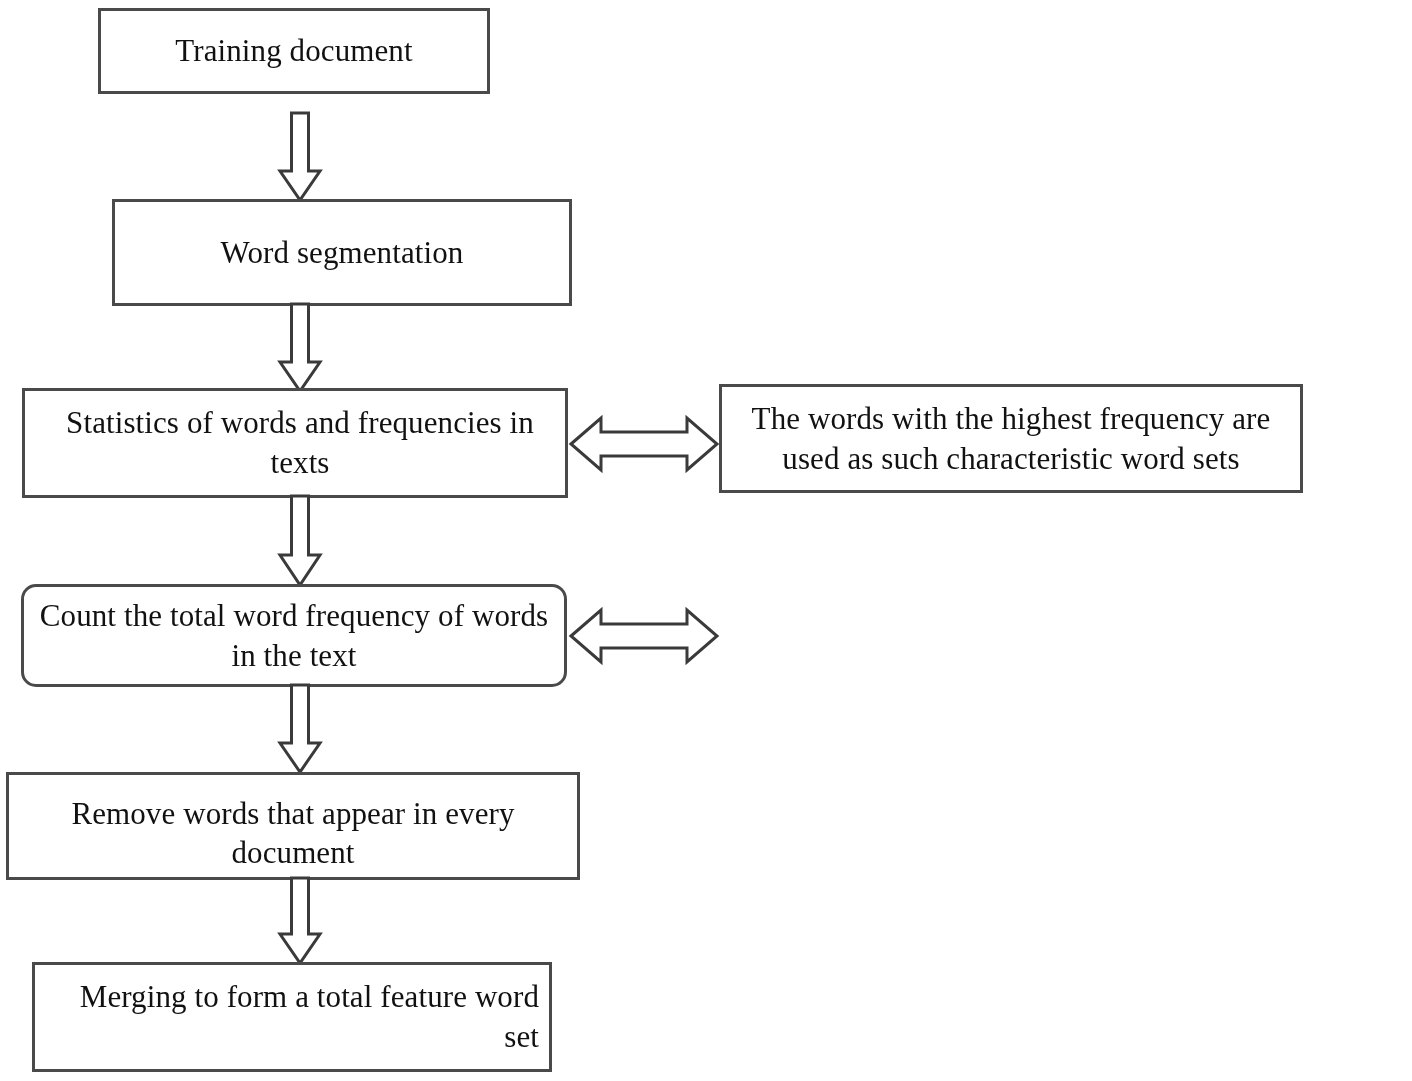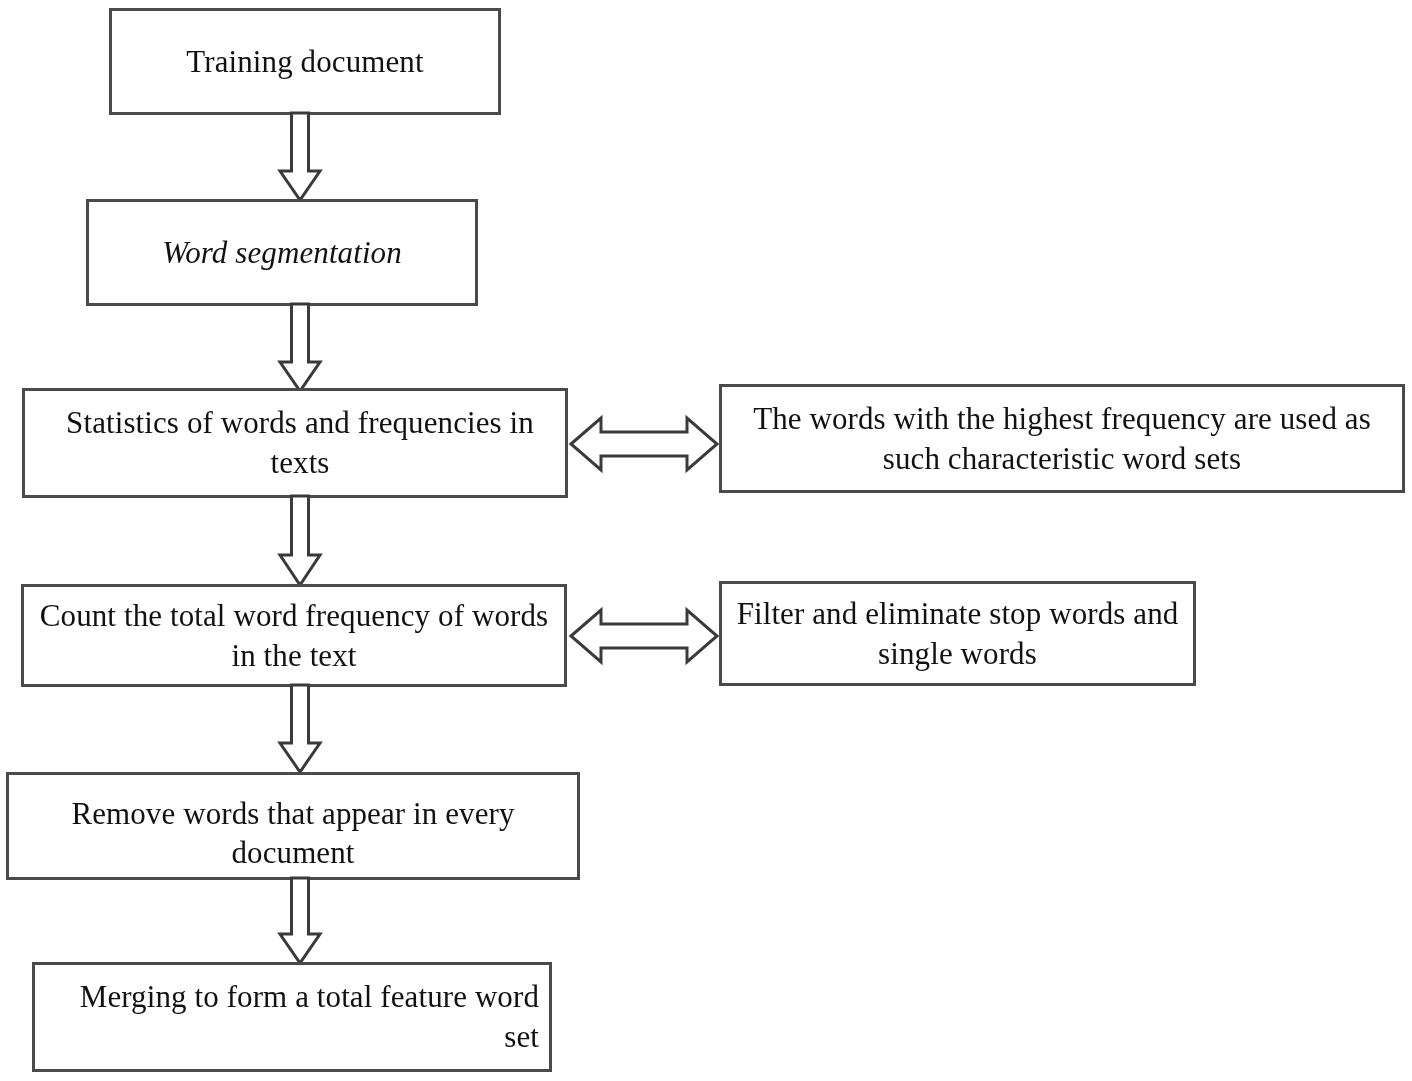--- a/index.html
+++ b/index.html
@@ -48,73 +48,70 @@
     stroke: #3a3a3a;
     stroke-width: 3;
     stroke-linejoin: miter;
   }
 </style>
 </head>
 <body>
 
 <div id="canvas">
 
-  <div class="node" style="left:98px; top:8px; width:392px; height:107px;margin-left:11px;">
+  <div class="node" style="left:98px; top:8px; width:392px; height:86px;">
     <span class="node-label">Training document</span>
   </div>
 
   <div class="arrow" style="left:279px; top:113px; width:42px; height:88px;">
     <svg width="42" height="88" viewBox="0 0 42 88" aria-hidden="true">
       <path class="arrow-shape" d="M 12.5 0 L 29.5 0 L 29.5 58 L 41 58 L 21 87 L 1 58 L 12.5 58 Z"></path>
     </svg>
   </div>
 
-  <div class="node" style="left:86px; top:199px; width:392px; height:107px;font-style:italic;">
+  <div class="node" style="left:112px; top:199px; width:460px; height:107px;">
     <span class="node-label">Word segmentation</span>
   </div>
 
   <div class="arrow" style="left:279px; top:304px; width:42px; height:88px;">
     <svg width="42" height="88" viewBox="0 0 42 88" aria-hidden="true">
       <path class="arrow-shape" d="M 12.5 0 L 29.5 0 L 29.5 58 L 41 58 L 21 87 L 1 58 L 12.5 58 Z"></path>
     </svg>
   </div>
 
   <div class="node" style="left:22px; top:388px; width:546px; height:110px;padding-left:20px;">
     <span class="node-label">Statistics of words and frequencies in texts</span>
   </div>
 
   <div class="arrow" style="left:569px; top:414px; width:150px; height:60px;">
     <svg width="150" height="60" viewBox="0 0 150 60" aria-hidden="true">
       <path class="arrow-shape" d="M 2 30 L 32 4 L 32 18 L 118 18 L 118 4 L 148 30 L 118 56 L 118 42 L 32 42 L 32 56 Z"></path>
     </svg>
   </div>
 
-  <div class="node" style="left:719px; top:384px; width:686px; height:109px;">
+  <div class="node" style="left:719px; top:384px; width:584px; height:109px;">
     <span class="node-label">The words with the highest frequency are used as such characteristic word sets</span>
   </div>
 
   <div class="arrow" style="left:279px; top:496px; width:42px; height:90px;">
     <svg width="42" height="90" viewBox="0 0 42 90" aria-hidden="true">
       <path class="arrow-shape" d="M 12.5 0 L 29.5 0 L 29.5 59 L 41 59 L 21 89 L 1 59 L 12.5 59 Z"></path>
     </svg>
   </div>
 
-  <div class="node" style="left:21px; top:584px; width:546px; height:103px;">
+  <div class="node" style="left:21px; top:584px; width:546px; height:103px;border-radius:15px;">
     <span class="node-label">Count the total word frequency of words in the text</span>
   </div>
 
   <div class="arrow" style="left:569px; top:606px; width:150px; height:60px;">
     <svg width="150" height="60" viewBox="0 0 150 60" aria-hidden="true">
       <path class="arrow-shape" d="M 2 30 L 32 4 L 32 18 L 118 18 L 118 4 L 148 30 L 118 56 L 118 42 L 32 42 L 32 56 Z"></path>
     </svg>
   </div>
 
-  <div class="node" style="left:719px; top:581px; width:477px; height:105px;">
-    <span class="node-label">Filter and eliminate stop words and single words</span>
-  </div>
 
   <div class="arrow" style="left:279px; top:685px; width:42px; height:88px;">
     <svg width="42" height="88" viewBox="0 0 42 88" aria-hidden="true">
       <path class="arrow-shape" d="M 12.5 0 L 29.5 0 L 29.5 58 L 41 58 L 21 87 L 1 58 L 12.5 58 Z"></path>
     </svg>
   </div>
 
   <div class="node" style="left:6px; top:772px; width:574px; height:108px;align-items:flex-end;">
     <span class="node-label">Remove words that appear in every document</span>
   </div>

